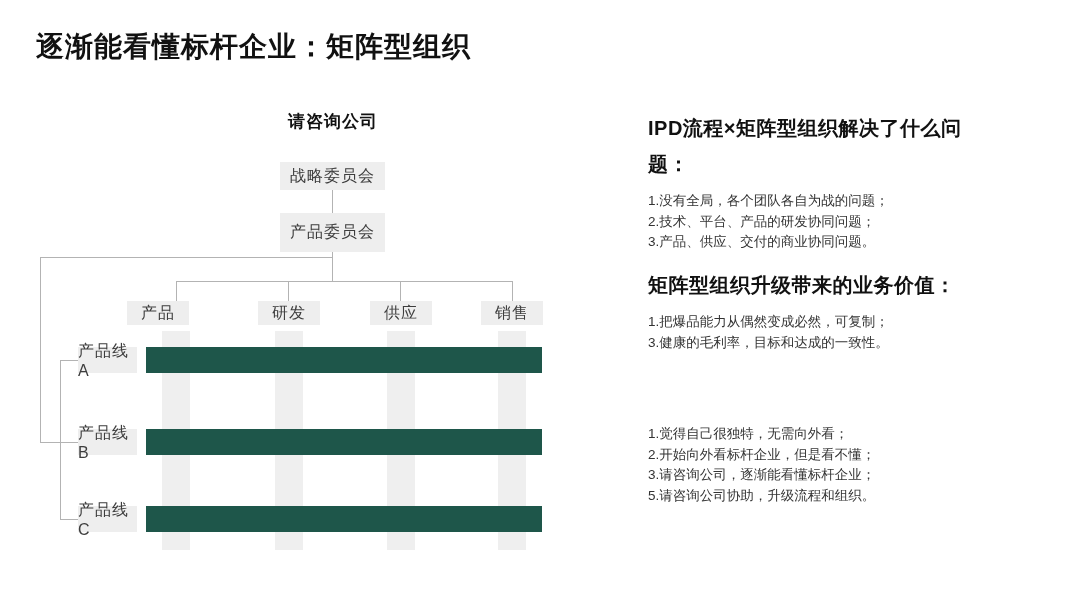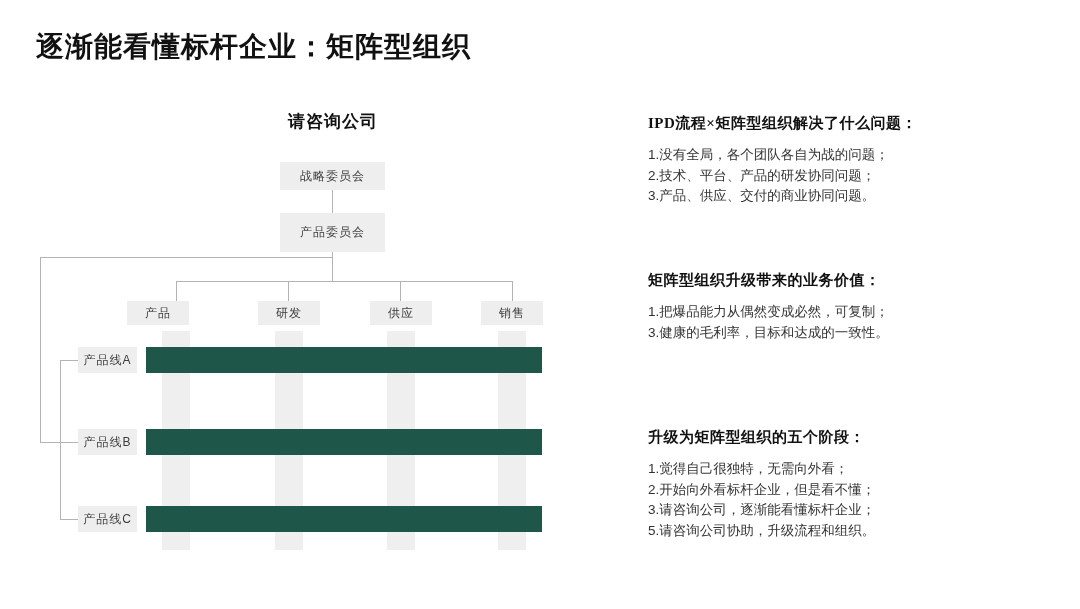--- a/index.html
+++ b/index.html
@@ -20,21 +20,21 @@
   .slide-title{
     left:36px;top:28px;font-size:28px;font-weight:700;color:var(--title-black);
     letter-spacing:1px;
   }
   
   .diagram-title{
     left:233px;top:110px;width:200px;text-align:center;
     font-size:17px;font-weight:700;color:var(--title-black);letter-spacing:1px;
   }
   .gbox{
-    background:var(--box-gray);color:#3d3d3d;font-size:12px;letter-spacing:1px;
+    background:var(--box-gray);color:#3d3d3d;font-size:16px;letter-spacing:1px;
     display:flex;align-items:center;justify-content:center;box-sizing:border-box;
   }
   .box-strategy{left:280px;top:162px;width:105px;height:28px;}
   .box-committee{left:280px;top:213px;width:105px;height:39px;}
   .col-box{top:301px;width:62px;height:24px;}
   .col-0{left:127px;text-align:right;} .col-1{left:258px;} .col-2{left:370px;} .col-3{left:481px;}
   .row-box{left:78px;width:59px;height:26px;}
   .row-0{top:347px;} .row-1{top:429px;} .row-2{top:506px;}
   .track{
     top:331px;width:28px;height:219px;background:var(--track-gray);
@@ -54,22 +54,22 @@
   .v-left-sub{left:60px;top:360px;width:1px;height:159px;}
   .h-row-a{left:60px;top:360px;width:18px;height:1px;}
   .h-row-c{left:60px;top:519px;width:18px;height:1px;}
   .h-cols{left:176px;top:281px;width:337px;height:1px;}
   .v-drop{top:281px;width:1px;height:20px;}
   .drop-0{left:176px;} .drop-1{left:288px;} .drop-2{left:400px;} .drop-3{left:512px;}
   
   .section{left:648px;width:340px;color:var(--body-gray);}
   .sec-0{top:110px;} .sec-1{top:267px;} .sec-2{top:424px;}
   .sec-heading{
-    font-size:15px;font-weight:700;color:var(--title-black);line-height:26px;
-    margin:0 0 9px 0;letter-spacing:0.5px;font-family:Liberation Serif, serif;
+    font-size:20px;font-weight:700;color:var(--title-black);line-height:36px;
+    margin:0 0 9px 0;letter-spacing:0.5px;
   }
   .sec-item{font-size:13.5px;line-height:20.6px;}
 </style>
 </head>
 <body>
 
 <div id="slide">
 
   <div class="abs slide-title">逐渐能看懂标杆企业：矩阵型组织</div>
 
@@ -119,20 +119,19 @@
     <div class="sec-item">3.产品、供应、交付的商业协同问题。</div>
   </div>
 
   <div class="abs section sec-1">
     <h3 class="sec-heading">矩阵型组织升级带来的业务价值：</h3>
     <div class="sec-item">1.把爆品能力从偶然变成必然，可复制；</div>
     <div class="sec-item">3.健康的毛利率，目标和达成的一致性。</div>
   </div>
 
   <div class="abs section sec-2">
-    <h3 class="sec-heading">升级为矩阵型组织的五个阶段：</h3>
     <div class="sec-item">1.觉得自己很独特，无需向外看；</div>
     <div class="sec-item">2.开始向外看标杆企业，但是看不懂；</div>
     <div class="sec-item">3.请咨询公司，逐渐能看懂标杆企业；</div>
     <div class="sec-item">5.请咨询公司协助，升级流程和组织。</div>
   </div>
 
 </div>
 
 </body></html>

